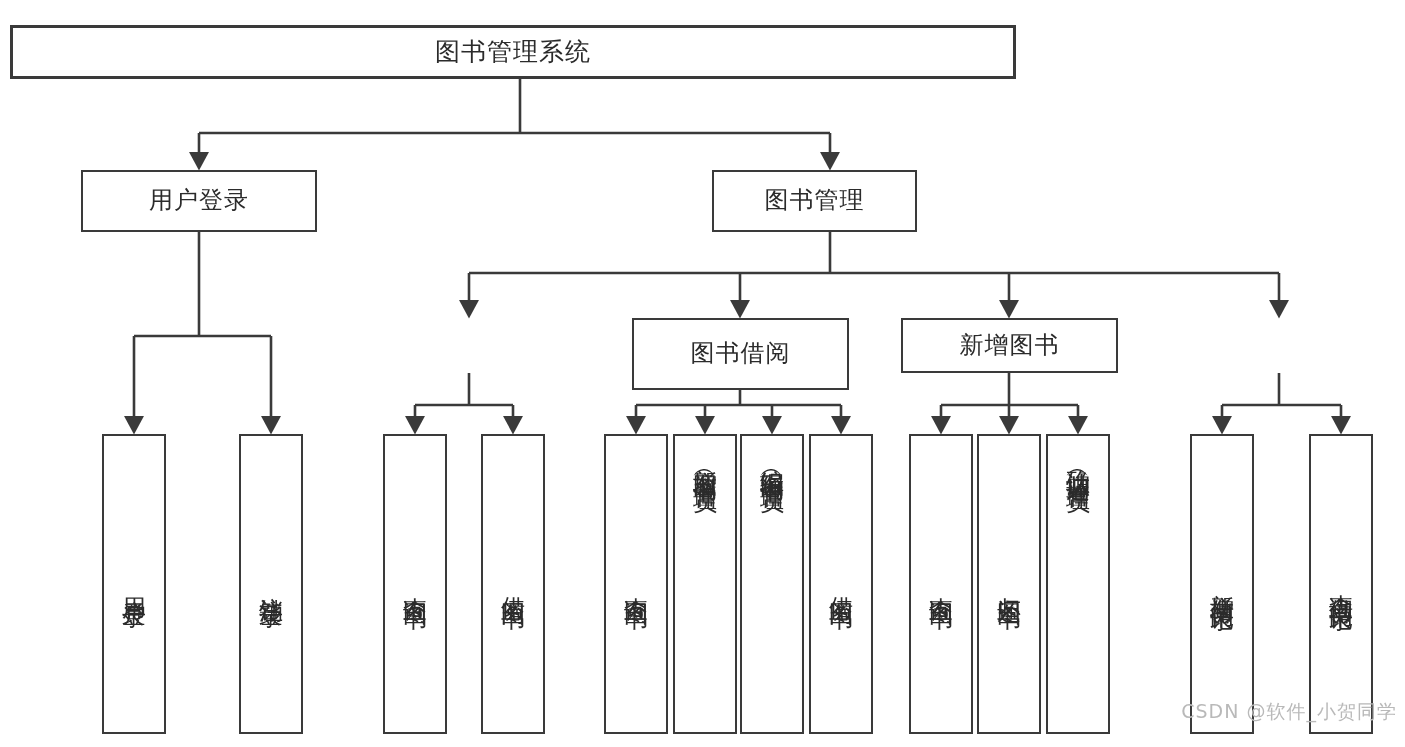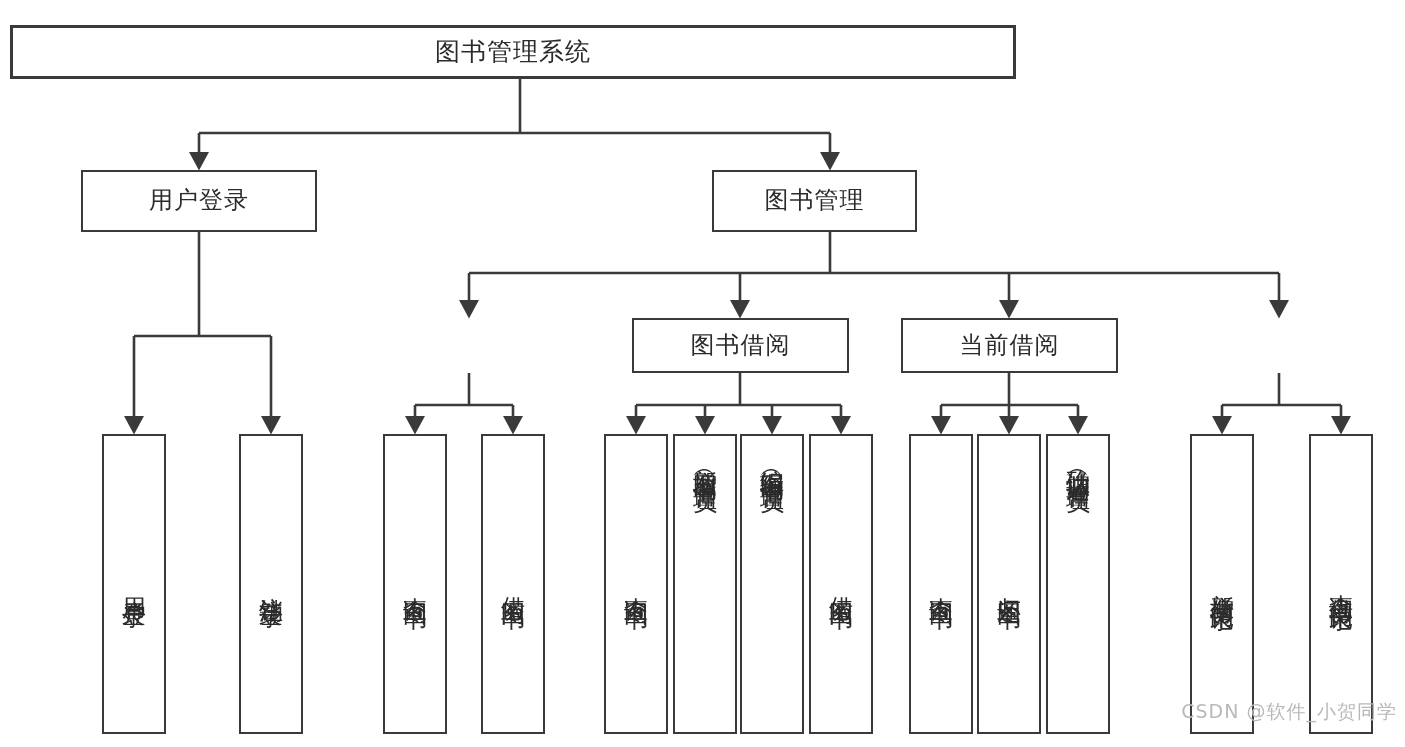--- a/index.html
+++ b/index.html
@@ -138,25 +138,25 @@
     <span class="node-label">图书管理系统</span>
   </div>
 
   <div class="node horizontal" style="left:81px; top:170px; width:236px; height:62px;">
     <span class="node-label">用户登录</span>
   </div>
   <div class="node horizontal" style="left:712px; top:170px; width:205px; height:62px;">
     <span class="node-label">图书管理</span>
   </div>
 
-  <div class="node horizontal" style="left:632px; top:318px; width:217px; height:55px;">
+  <div class="node horizontal" style="left:632px; top:318px; width:217px; height:72px;">
     <span class="node-label">图书借阅</span>
   </div>
   <div class="node horizontal" style="left:901px; top:318px; width:217px; height:55px;">
-    <span class="node-label">当前借阅</span>
+    <span class="node-label">新增图书</span>
   </div>
 
   <div class="node vertical centered" style="left:102px; top:434px; width:64px; height:300px;">
     <span class="node-label">用户登录</span>
   </div>
   <div class="node vertical centered" style="left:239px; top:434px; width:64px; height:300px;">
     <span class="node-label">注销登录</span>
   </div>
 
   <div class="node vertical centered" style="left:383px; top:434px; width:64px; height:300px;">

